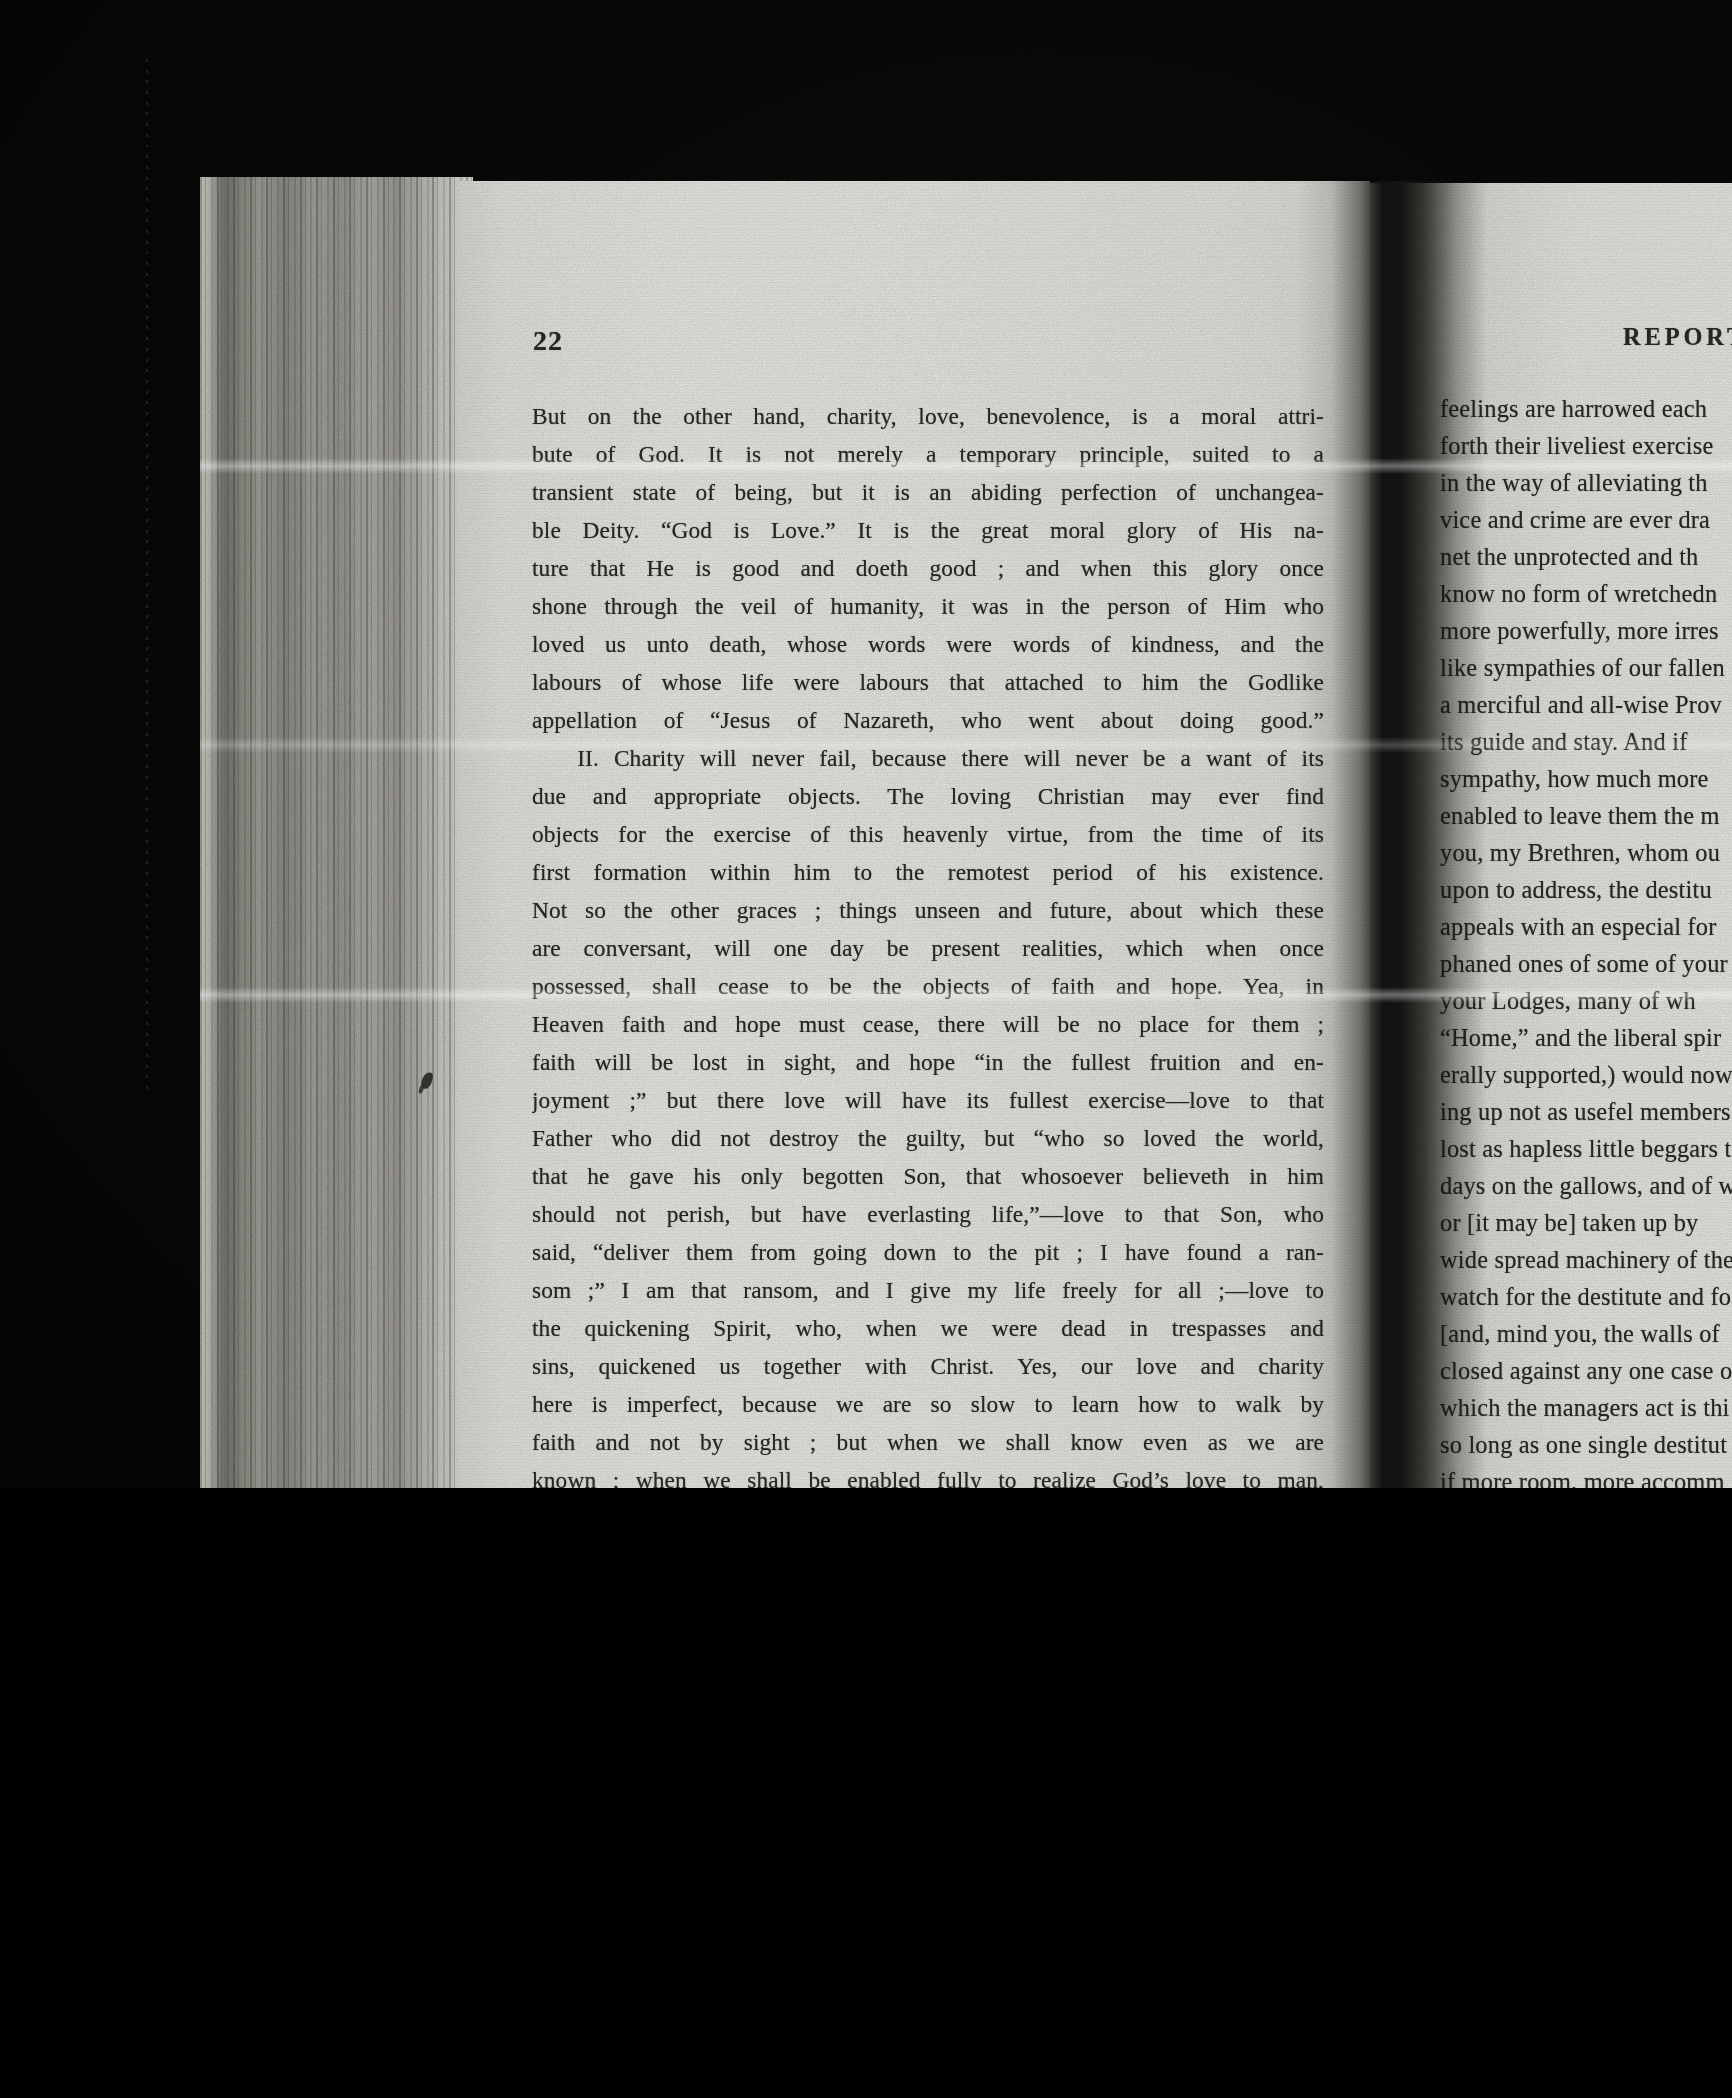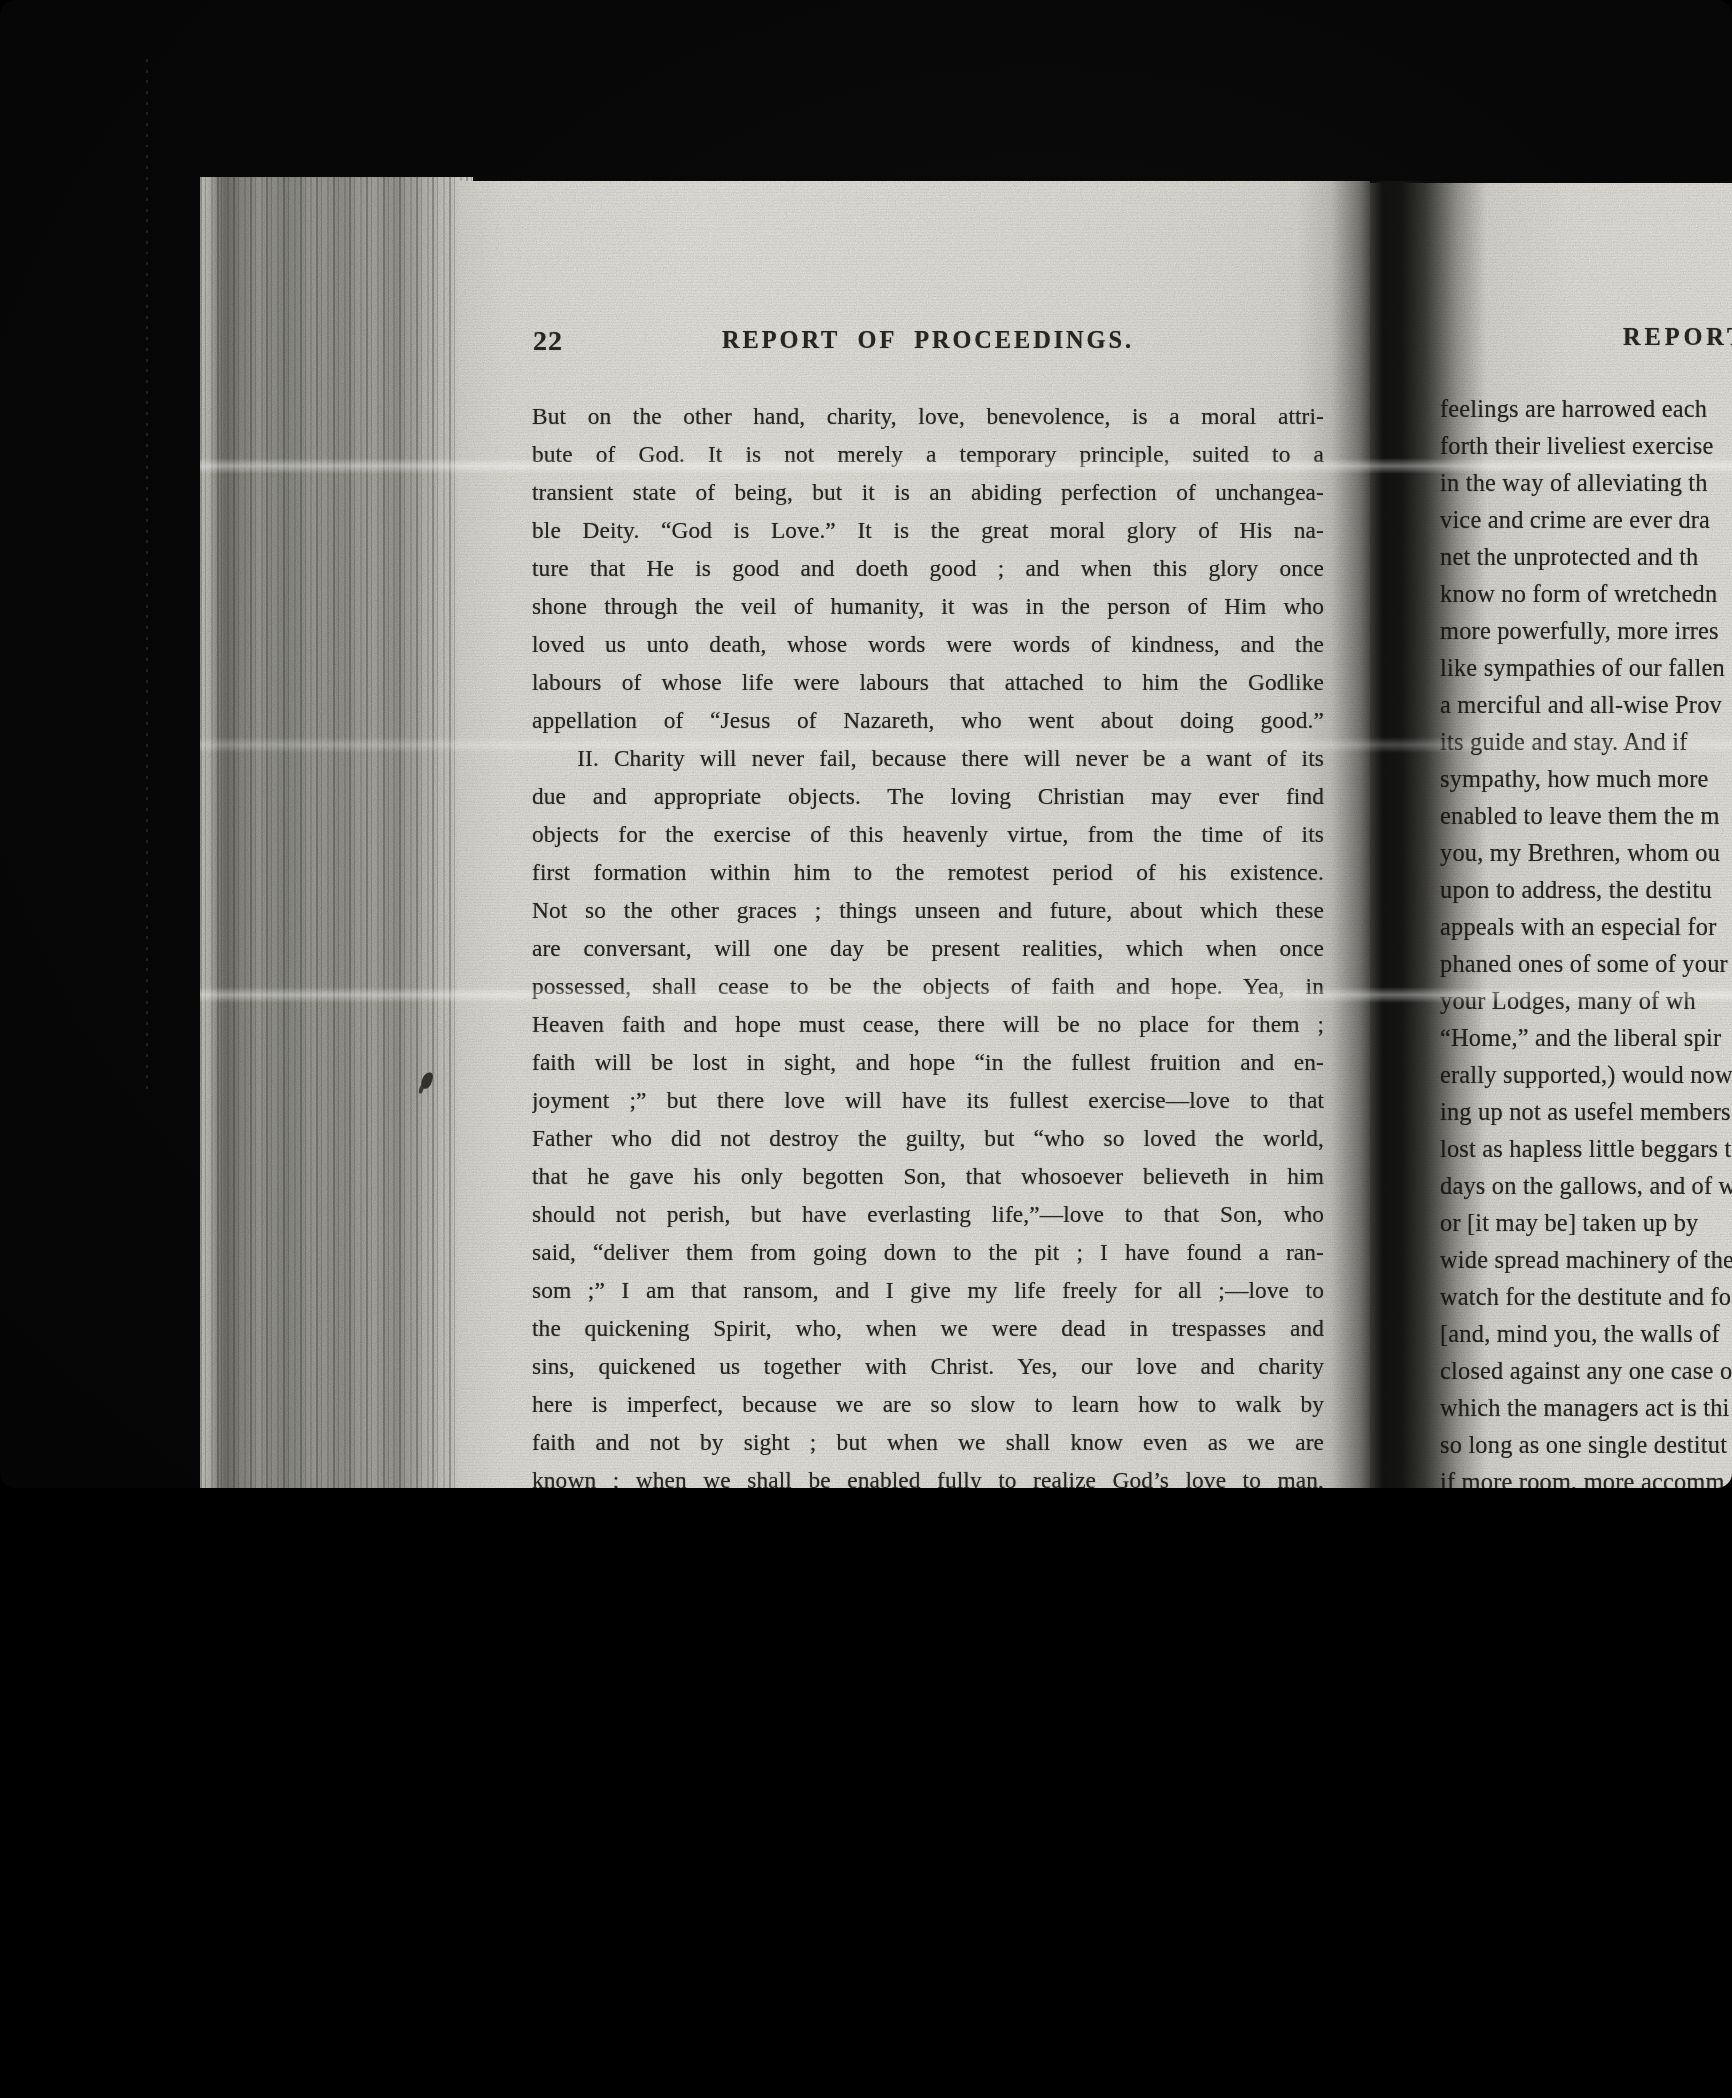--- a/index.html
+++ b/index.html
@@ -1,21 +1,20 @@
 <!DOCTYPE html>
 <html><head>
 <meta charset="utf-8">
 <style>
   html,body{margin:0;padding:0;background:#000;}
   .stage{
     position:relative;width:1732px;height:1488px;overflow:hidden;
     background:
       radial-gradient(ellipse at 60% 40%, #0d0d0c 0%, #070707 55%, #050505 100%);
     font-family:"Liberation Serif", serif;
-    border-radius:15px;
   }
   
   .fore-edge{
     position:absolute;left:200px;top:177px;width:273px;height:1794px;
     clip-path:polygon(0 0,100% 0,100% 1788px,0 1768px);
     background:
       repeating-linear-gradient(90deg,
         rgba(25,25,22,.30) 0 2px, rgba(25,25,22,.06) 2px 4.9px,
         rgba(25,25,22,.22) 4.9px 5.9px, rgba(25,25,22,.02) 5.9px 10.7px,
         rgba(25,25,22,.16) 10.7px 12.7px, rgba(25,25,22,.04) 12.7px 16.6px),
@@ -84,21 +83,20 @@
 <div class="stage">
 
   <div class="dust-streak"></div>
 
   <div class="fore-edge"></div>
 
   <div class="page left"></div>
   <div class="page right"></div>
 
   <div class="page-number ink">22</div>
-  <div class="running-header ink">REPORT OF PROCEEDINGS.</div>
   <div class="running-header-right ink">REPORT</div>
 
   <div class="body-left ink">
       <div class="line">But on the other hand, charity, love, benevolence, is a moral attri-</div>
       <div class="line">bute of God. It is not merely a temporary principle, suited to a</div>
       <div class="line">transient state of being, but it is an abiding perfection of unchangea-</div>
       <div class="line">ble Deity. “God is Love.” It is the great moral glory of His na-</div>
       <div class="line">ture that He is good and doeth good ; and when this glory once</div>
       <div class="line">shone through the veil of humanity, it was in the person of Him who</div>
       <div class="line">loved us unto death, whose words were words of kindness, and the</div>

